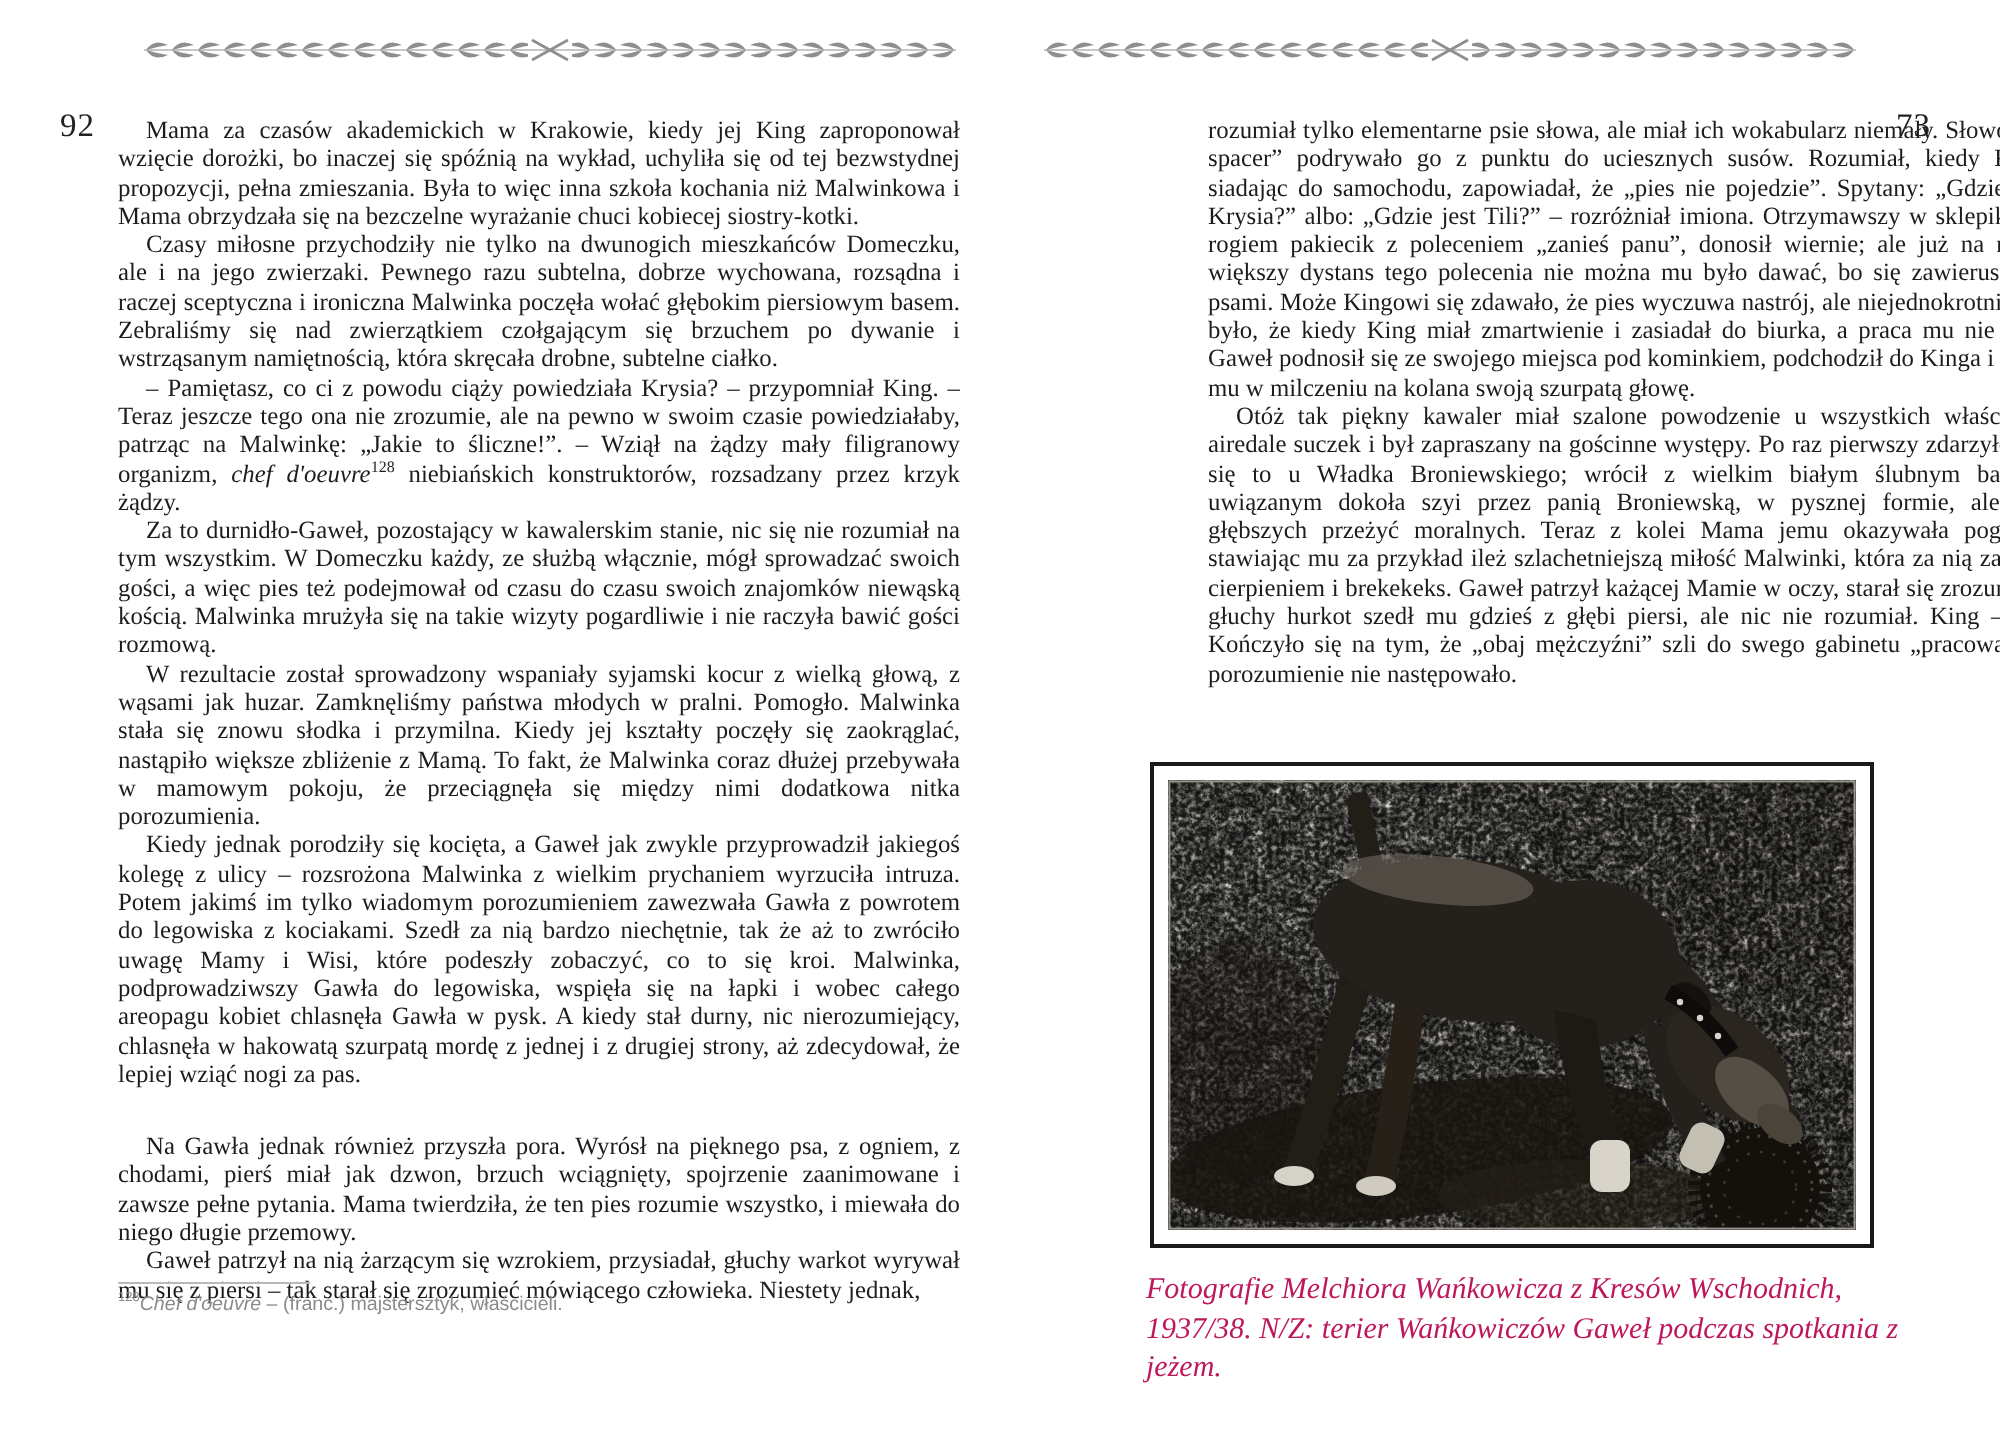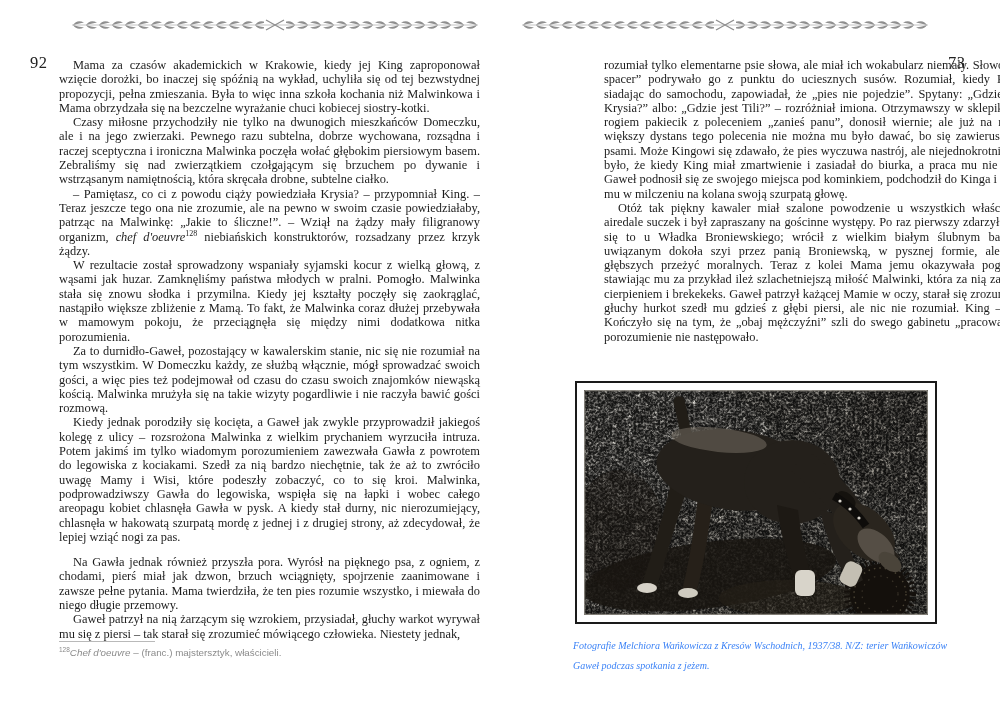--- a/index.html
+++ b/index.html
@@ -22,40 +22,40 @@
   #ornament-right{left:522px;width:406px;}
   .text-col{
     position:absolute;top:58px;width:421px;
     font-size:12.4px;line-height:14.3px;
     text-align:justify;
   }
   #col-left{left:59px;}
   #col-right{left:564px;margin-left:40px;}
   .text-col p{margin:0;text-indent:14px;}
   .text-col p.noindent{text-indent:0;}
-  .text-col p.section-break{margin-top:11px;}
+  .text-col p.section-break{margin-top:22px;}
   .text-col i{font-style:italic;}
   sup{font-size:8px;line-height:0;vertical-align:super;}
   .footnote{
     position:absolute;left:59px;top:641px;width:421px;
     font-family:"Liberation Sans", sans-serif;
     font-size:9.8px;line-height:13px;color:#8b8b8b;
   }
   .footnote-rule{width:96px;border-top:1px solid #b9b9b9;margin-bottom:4px;}
   .footnote sup{font-size:6.5px;}
   .photo-frame{
     position:absolute;left:575px;top:381px;
     width:362px;height:243px;box-sizing:border-box;
     border:2px solid #1a1a1a;background:#fff;padding:7px;
   }
   .photo-frame svg{display:block;}
   .photo-caption{
     position:absolute;left:573px;top:636px;width:392px;
-    font-style:italic;font-size:10px;line-height:19.5px;
-    text-align:left;color:#3b82f6;
+    font-style:italic;font-size:15px;line-height:19.5px;
+    text-align:left;color:#be185d;
   }
 </style>
 </head>
 <body>
 
 <div class="pageno" id="pageno-left">92</div>
 <div class="pageno" id="pageno-right">73</div>
 
 <svg class="ornament" id="ornament-left" viewBox="0 0 406 14" preserveAspectRatio="none">
   <defs>
@@ -84,22 +84,22 @@
   <g transform="translate(406,0) scale(-1,1)">
     <rect x="0" y="0" width="192" height="14" fill="url(#lv2)"></rect>
   </g>
   <path d="M194,2 L212,12 M212,2 L194,12" stroke="#8f8f8f" stroke-width="1.4" fill="none"></path>
 </svg>
 
 <div class="text-col" id="col-left">
   <p>Mama za czasów akademickich w Krakowie, kiedy jej King zaproponował wzięcie dorożki, bo inaczej się spóźnią na wykład, uchyliła się od tej bezwstydnej propozycji, pełna zmieszania. Była to więc inna szkoła kochania niż Malwinkowa i Mama obrzydzała się na bezczelne wyrażanie chuci kobiecej siostry-kotki.</p>
   <p>Czasy miłosne przychodziły nie tylko na dwunogich mieszkańców Domeczku, ale i na jego zwierzaki. Pewnego razu subtelna, dobrze wychowana, rozsądna i raczej sceptyczna i ironiczna Malwinka poczęła wołać głębokim piersiowym basem. Zebraliśmy się nad zwierzątkiem czołgającym się brzuchem po dywanie i wstrząsanym namiętnością, która skręcała drobne, subtelne ciałko.</p>
   <p><span>– Pamiętasz, co ci z powodu ciąży powiedziała Krysia? – przypomniał King. – Teraz jeszcze tego ona nie zrozumie, ale na pewno w swoim czasie powiedziałaby, patrząc na Malwinkę: „Jakie to śliczne!”. – Wziął na żądzy mały filigranowy organizm, </span><i>chef d'oeuvre</i><sup>128</sup><span> niebiańskich konstruktorów, rozsadzany przez krzyk żądzy.</span></p>
+  <p>Za to durnidło-Gaweł, pozostający w kawalerskim stanie, nic się nie rozumiał na tym wszystkim. W Domeczku każdy, ze służbą włącznie, mógł sprowadzać swoich gości, a więc pies też podejmował od czasu do czasu swoich znajomków niewąską kością. Malwinka mrużyła się na takie wizyty pogardliwie i nie raczyła bawić gości rozmową.</p>
   <p>W rezultacie został sprowadzony wspaniały syjamski kocur z wielką głową, z wąsami jak huzar. Zamknęliśmy państwa młodych w pralni. Pomogło. Malwinka stała się znowu słodka i przymilna. Kiedy jej kształty poczęły się zaokrąglać, nastąpiło większe zbliżenie z Mamą. To fakt, że Malwinka coraz dłużej przebywała w mamowym pokoju, że przeciągnęła się między nimi dodatkowa nitka porozumienia.</p>
-  <p>Za to durnidło-Gaweł, pozostający w kawalerskim stanie, nic się nie rozumiał na tym wszystkim. W Domeczku każdy, ze służbą włącznie, mógł sprowadzać swoich gości, a więc pies też podejmował od czasu do czasu swoich znajomków niewąską kością. Malwinka mrużyła się na takie wizyty pogardliwie i nie raczyła bawić gości rozmową.</p>
   <p>Kiedy jednak porodziły się kocięta, a Gaweł jak zwykle przyprowadził jakiegoś kolegę z ulicy – rozsrożona Malwinka z wielkim prychaniem wyrzuciła intruza. Potem jakimś im tylko wiadomym porozumieniem zawezwała Gawła z powrotem do legowiska z kociakami. Szedł za nią bardzo niechętnie, tak że aż to zwróciło uwagę Mamy i Wisi, które podeszły zobaczyć, co to się kroi. Malwinka, podprowadziwszy Gawła do legowiska, wspięła się na łapki i wobec całego areopagu kobiet chlasnęła Gawła w pysk. A kiedy stał durny, nic nierozumiejący, chlasnęła w hakowatą szurpatą mordę z jednej i z drugiej strony, aż zdecydował, że lepiej wziąć nogi za pas.</p>
   <p class="section-break">Na Gawła jednak również przyszła pora. Wyrósł na pięknego psa, z ogniem, z chodami, pierś miał jak dzwon, brzuch wciągnięty, spojrzenie zaanimowane i zawsze pełne pytania. Mama twierdziła, że ten pies rozumie wszystko, i miewała do niego długie przemowy.</p>
   <p>Gaweł patrzył na nią żarzącym się wzrokiem, przysiadał, głuchy warkot wyrywał mu się z piersi – tak starał się zrozumieć mówiącego człowieka. Niestety jednak,</p>
 </div>
 
 <div class="footnote">
   <div class="footnote-rule"></div>
   <div><sup>128</sup><i>Chef d'oeuvre</i><span> – (franc.) majstersztyk, właścicieli.</span></div>
 </div>
 

